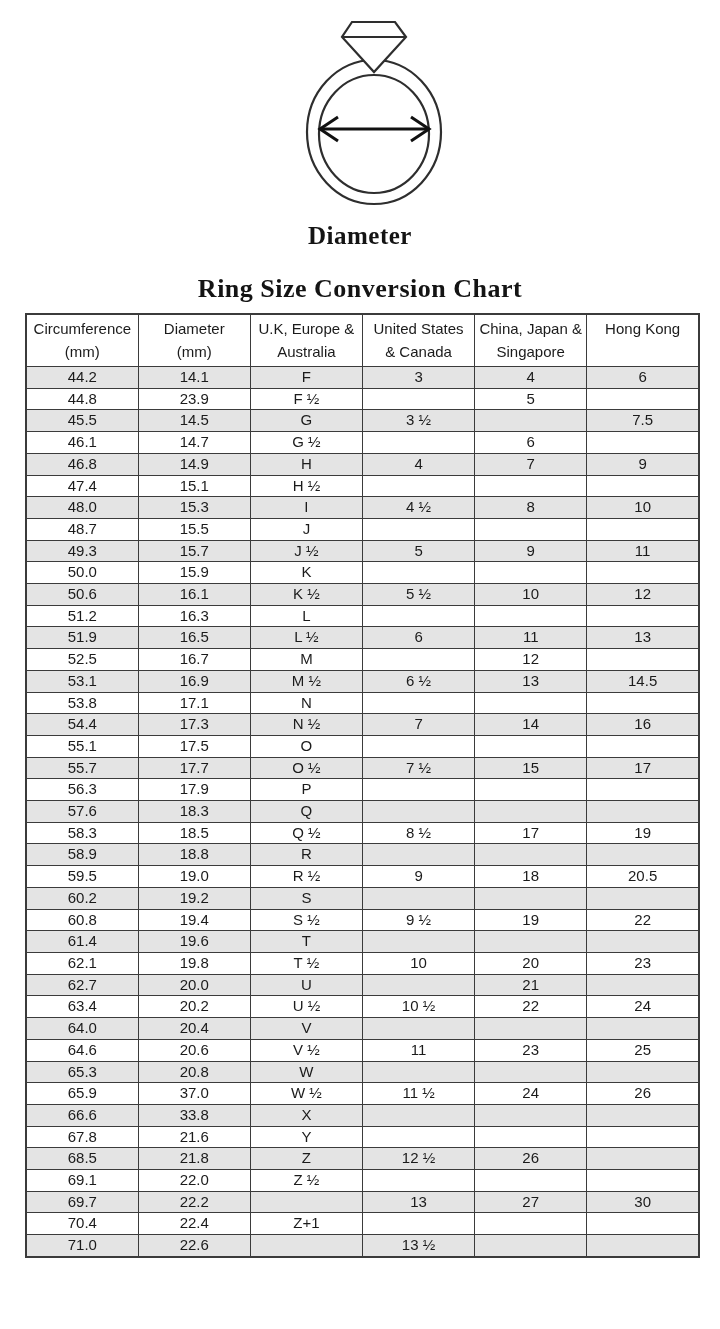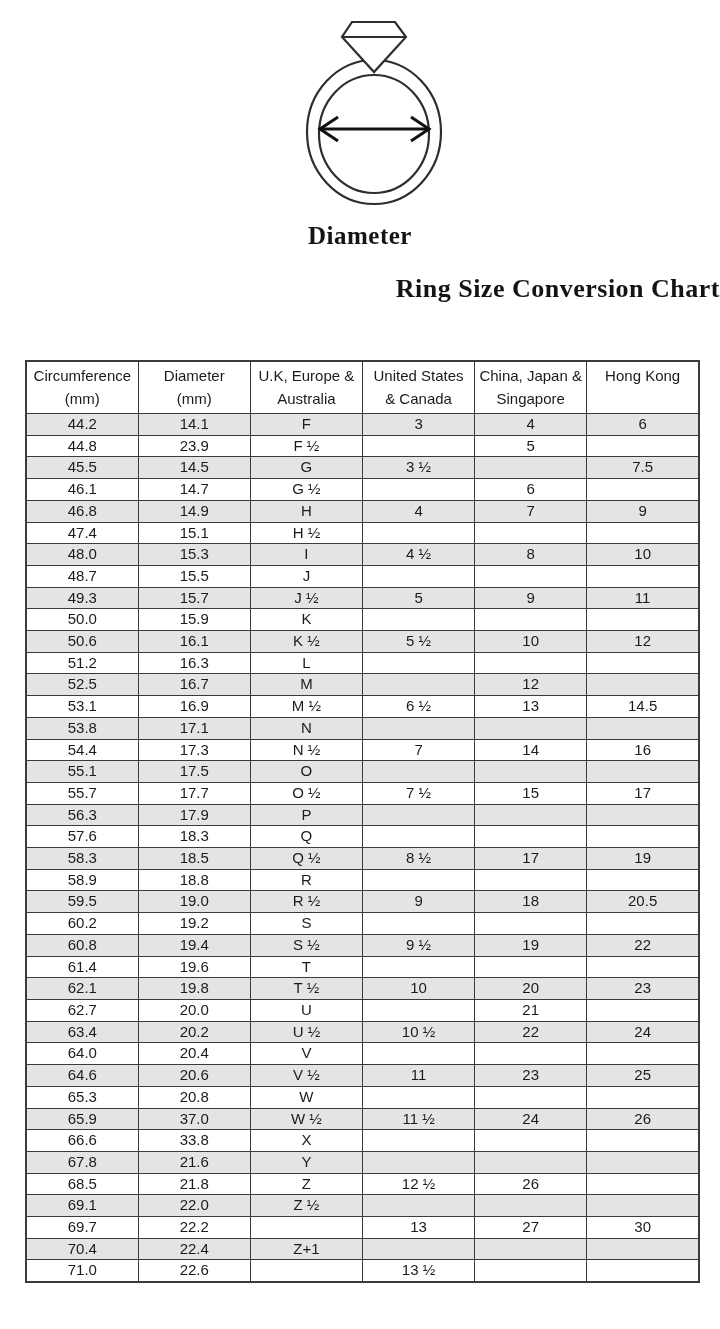--- a/index.html
+++ b/index.html
@@ -28,34 +28,33 @@
     text-align: center;
     font-family: "Liberation Serif", "DejaVu Serif", serif;
     font-weight: bold;
     font-size: 25px;
     letter-spacing: 0.5px;
     color: #141414;
   }
   .chart-title {
     position: absolute;
     left: 0; right: 0; top: 274px;
-    text-align: right;
+    text-align: center;
     font-family: "Liberation Serif", "DejaVu Serif", serif;
     font-weight: bold;
     font-size: 26px;
     letter-spacing: 0.5px;
     color: #141414;
   }
 
   
   .table-wrap {
     position: absolute;
     left: 25px; top: 313px;
     width: 547px;
-    margin-top: 47px;
   }
   table.conversion {
     border-collapse: collapse;
     table-layout: fixed;
     width: 675px;
     border: 2px solid #3b3b3b;
   }
   table.conversion th, table.conversion td {
     border: 1px solid #3b3b3b;
     text-align: center;
@@ -216,20 +215,28 @@
           </tr>
           <tr>
             <td>51.2</td>
             <td>16.3</td>
             <td>L</td>
             <td></td>
             <td></td>
             <td></td>
           </tr>
           <tr>
+            <td>51.9</td>
+            <td>16.5</td>
+            <td>L ½</td>
+            <td>6</td>
+            <td>11</td>
+            <td>13</td>
+          </tr>
+          <tr>
             <td>52.5</td>
             <td>16.7</td>
             <td>M</td>
             <td></td>
             <td>12</td>
             <td></td>
           </tr>
           <tr>
             <td>53.1</td>
             <td>16.9</td>

